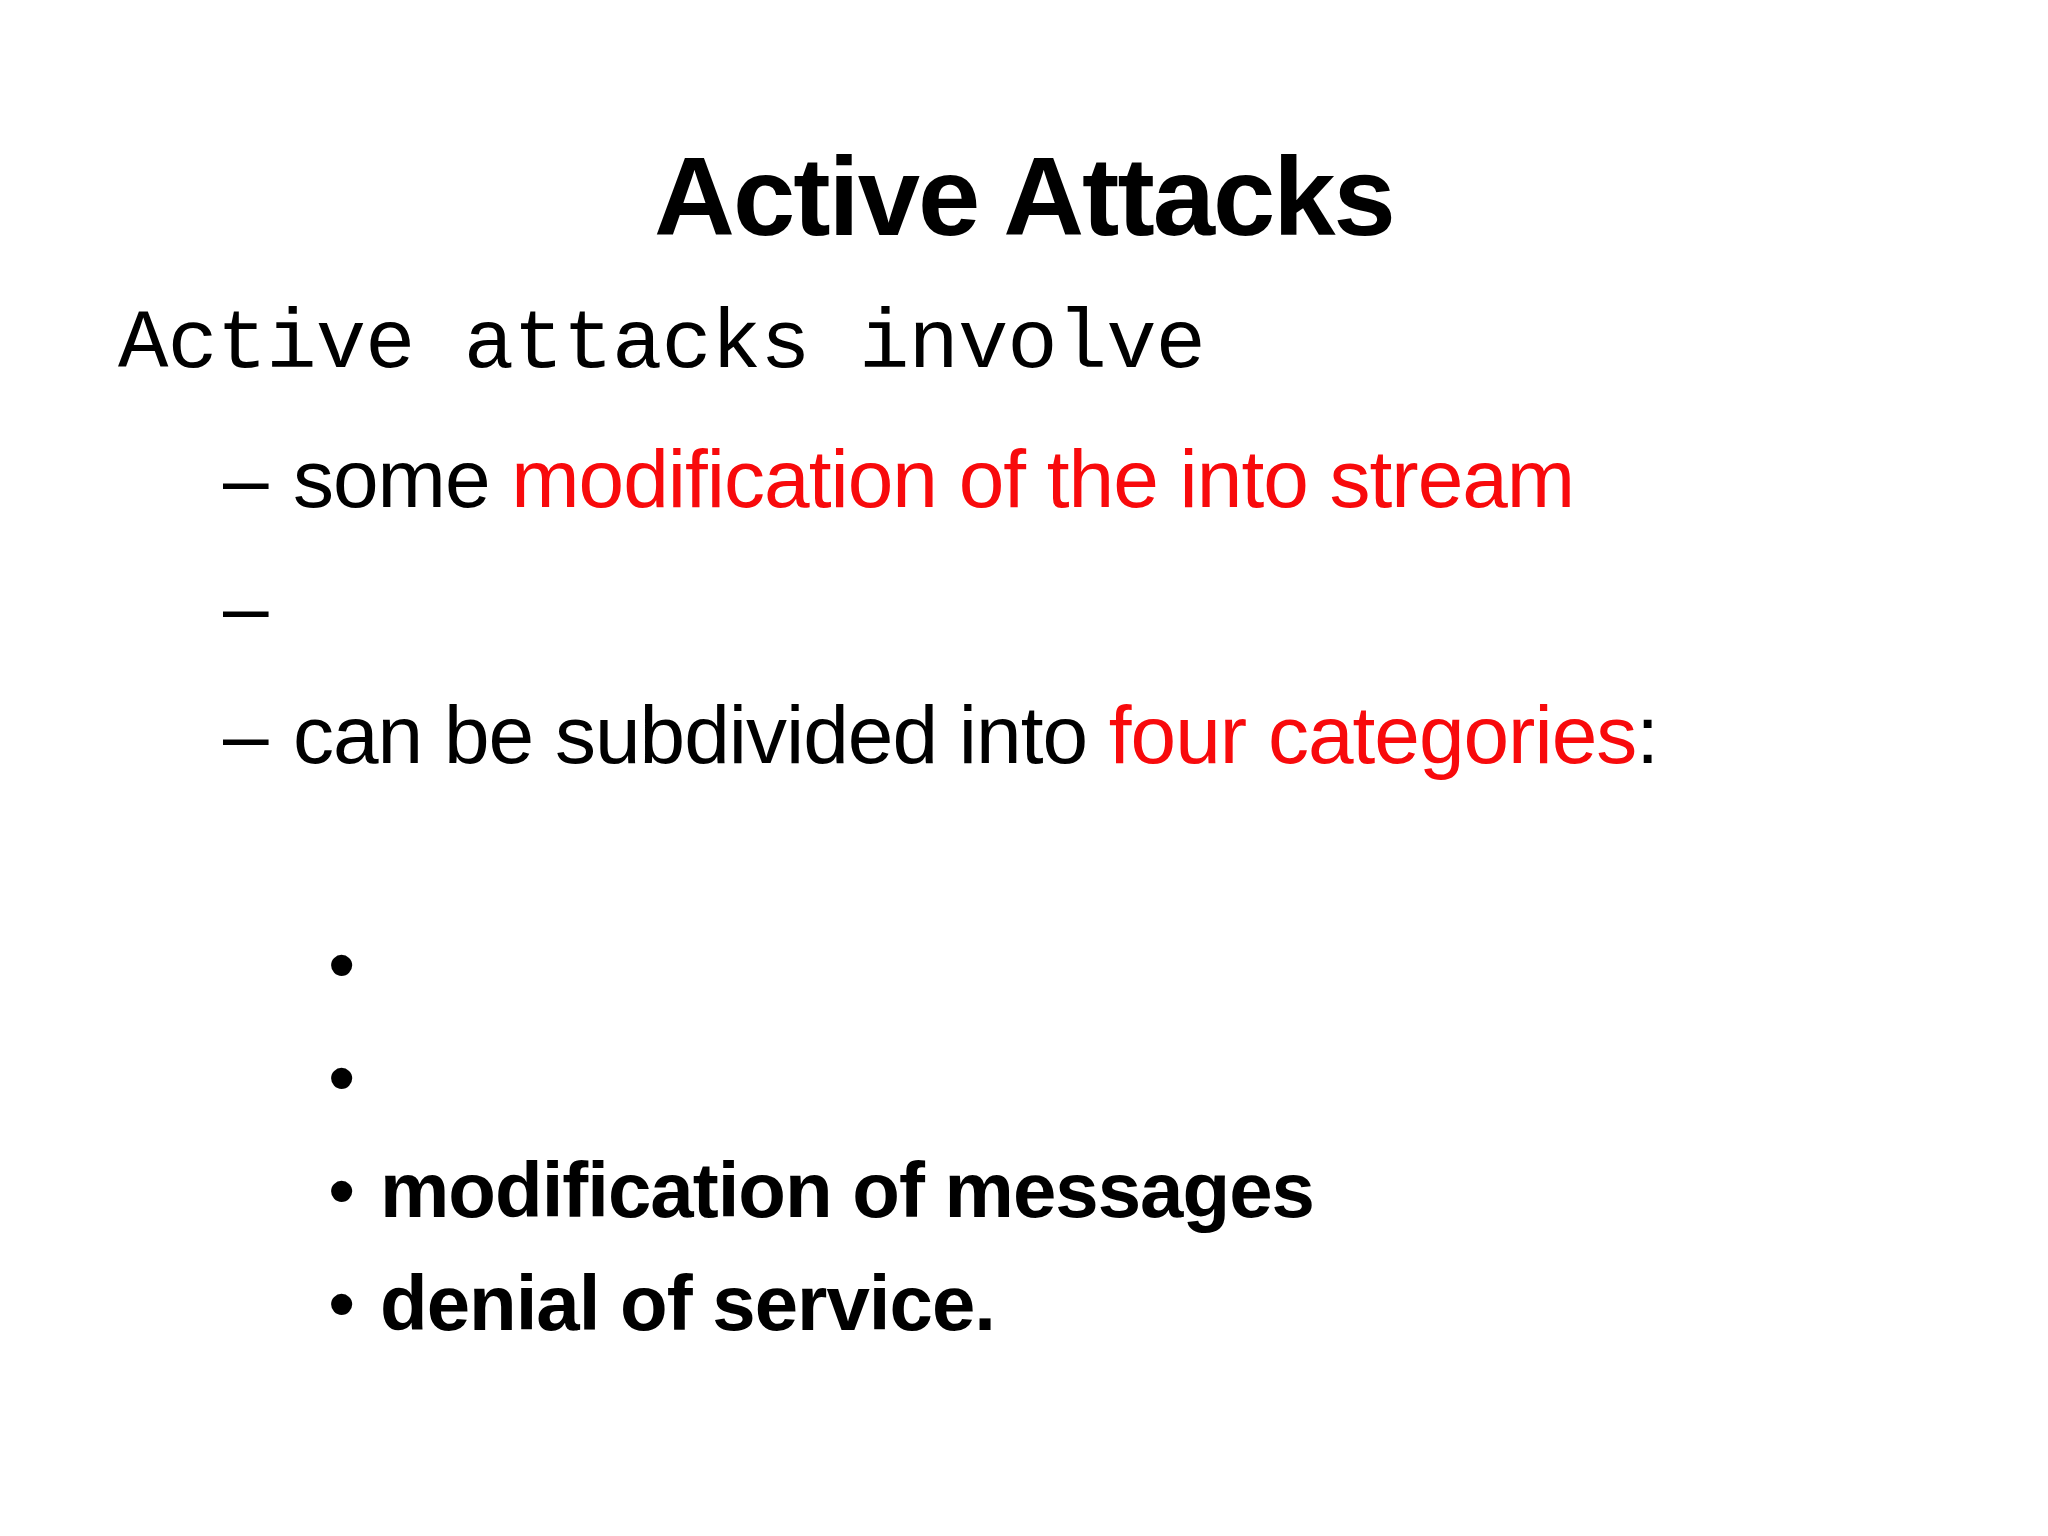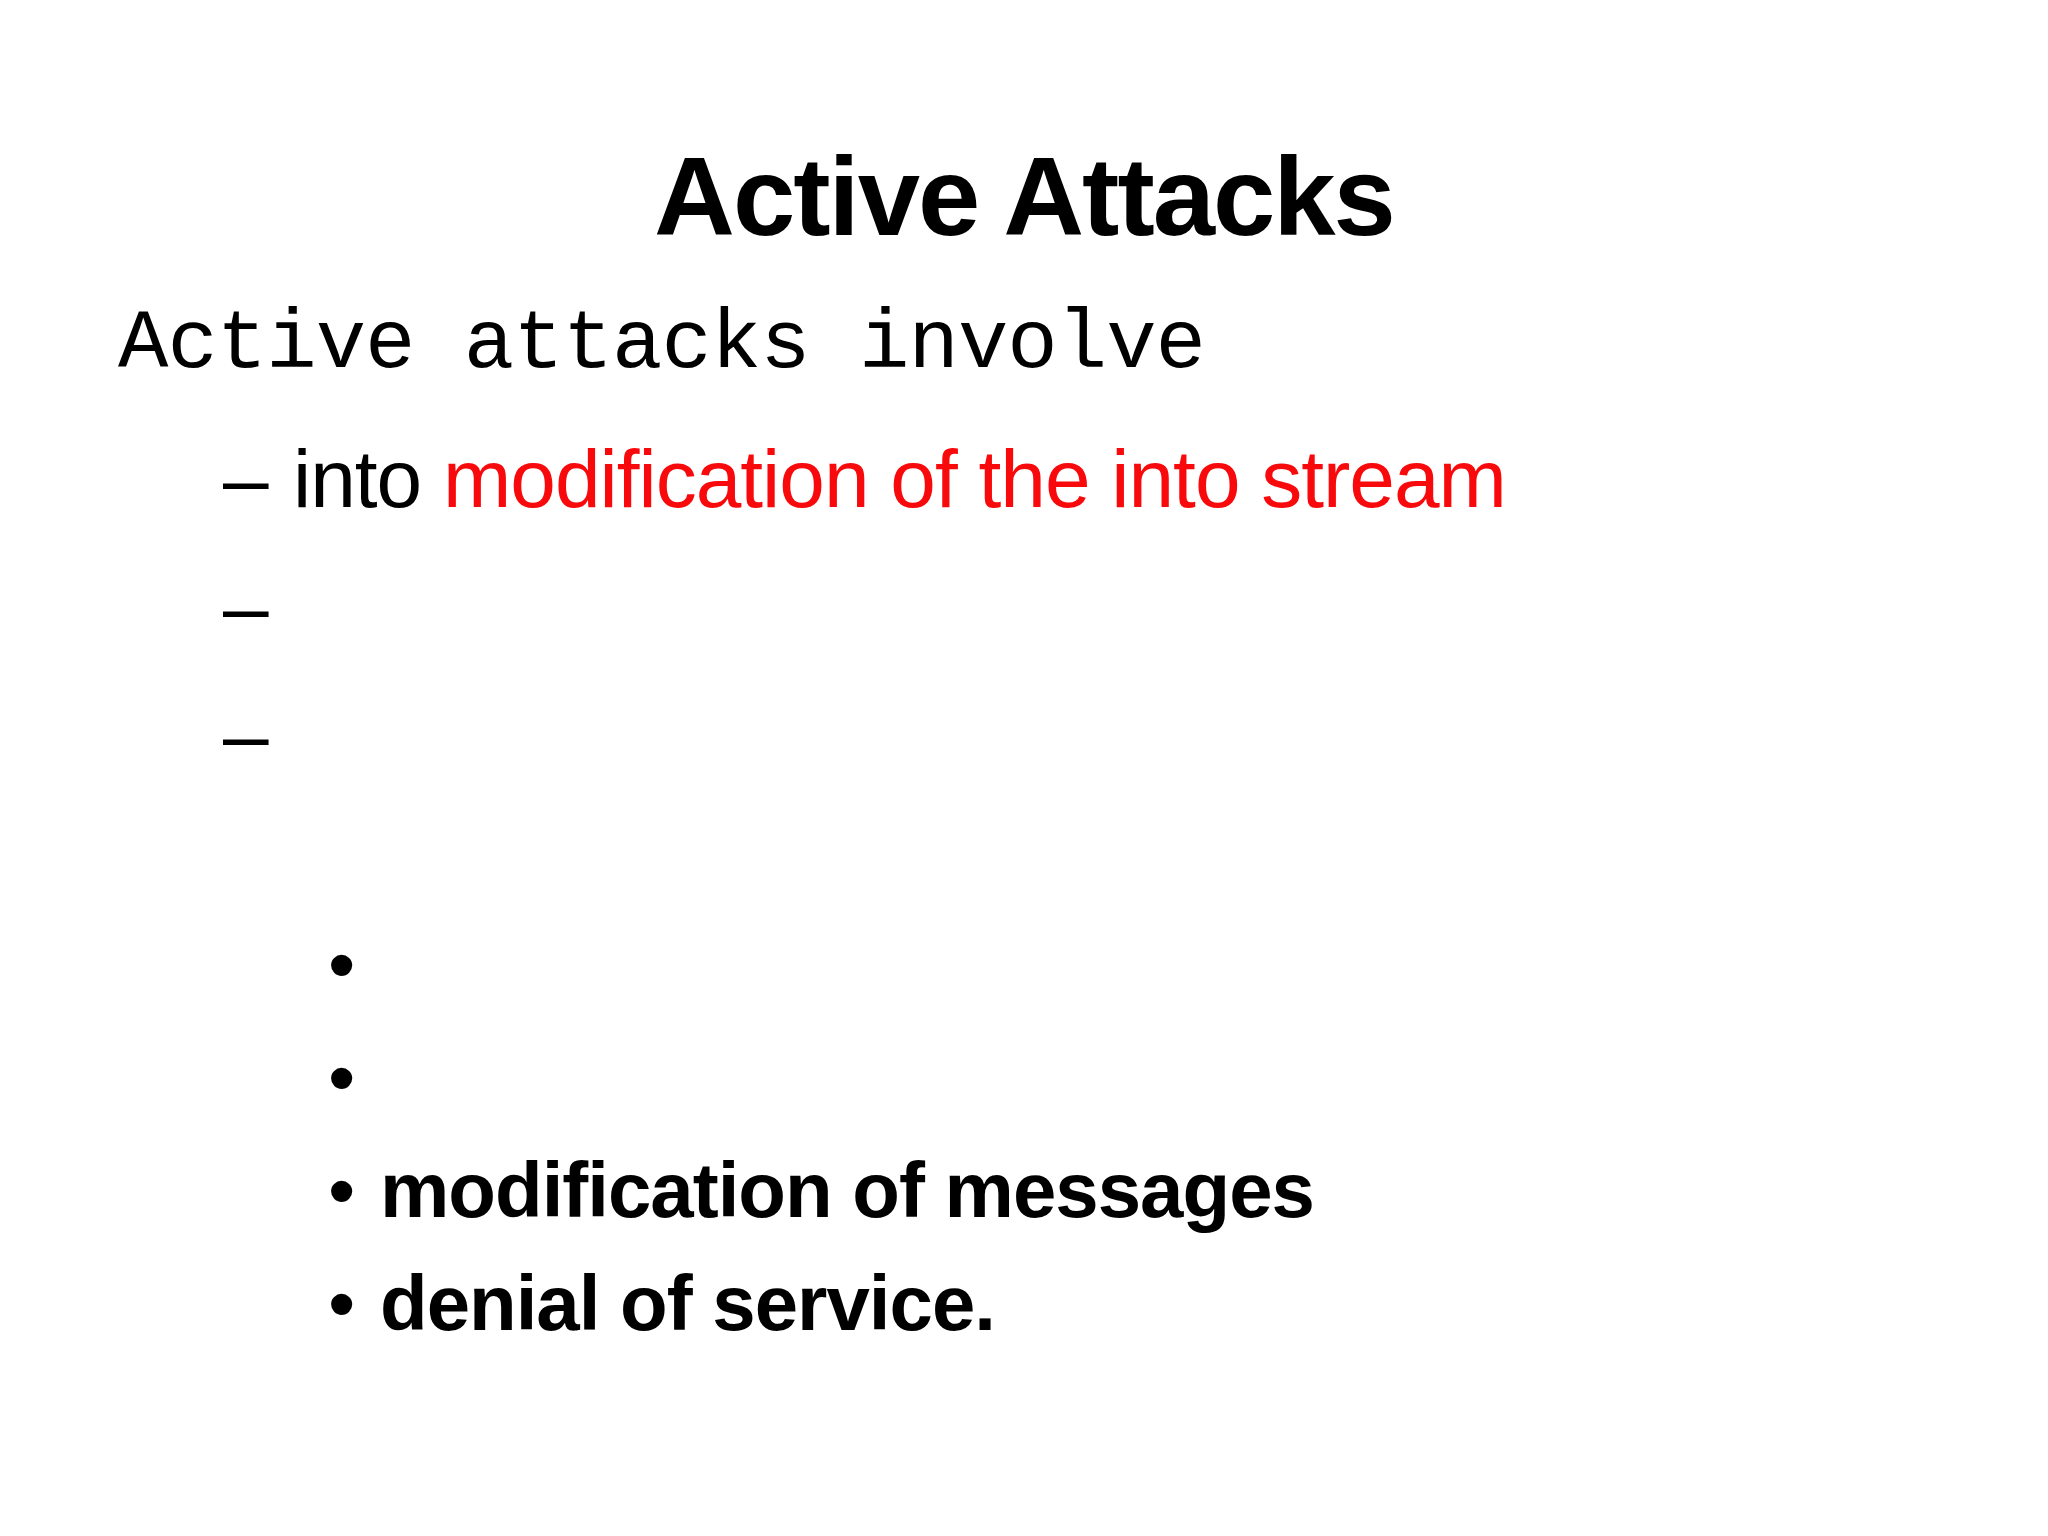--- a/index.html
+++ b/index.html
@@ -73,29 +73,30 @@
 <div class="slide">
 
   <h1 class="title">Active Attacks</h1>
 
   <p class="intro">Active attacks involve</p>
 
   <div class="dash-list">
 
     <div class="dash-item">
       <span class="dash-marker">–</span>
-      <span class="dash-text"><span>into </span><span class="hl">modification of the into stream</span><span></span></span>
+      <span class="dash-text"><span>some </span><span class="hl">modification of the into stream</span><span></span></span>
     </div>
 
     <div class="dash-item">
       <span class="dash-marker">–</span>
     </div>
 
     <div class="dash-item">
       <span class="dash-marker">–</span>
+      <span class="dash-text"><span>can be subdivided into </span><span class="hl">four categories</span><span>:</span></span>
     </div>
 
   </div>
 
   <div class="spacer"></div>
 
   <div class="sub-list">
 
     <div class="sub-item">
       <span class="dot-marker">•</span>

